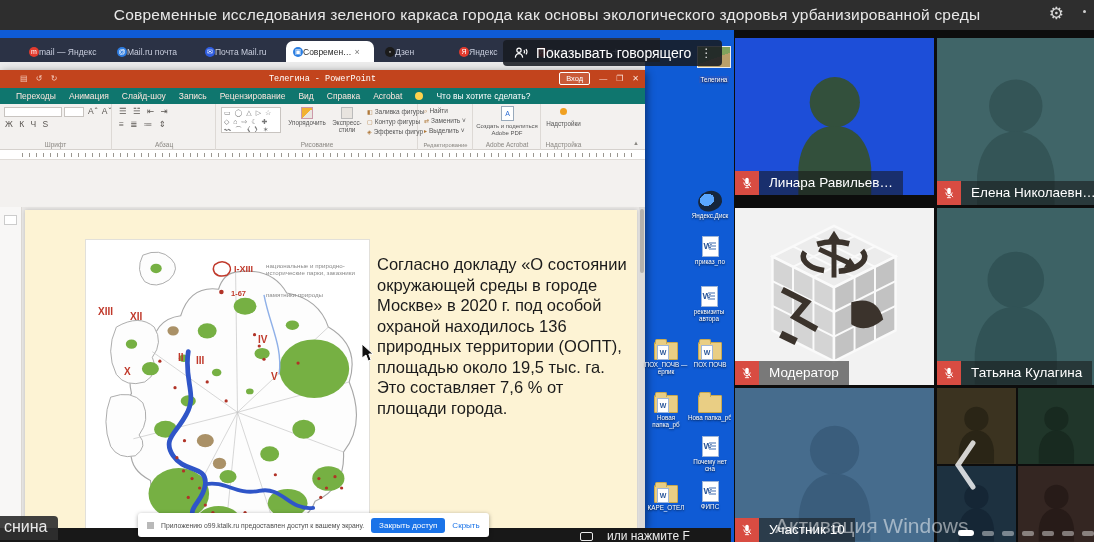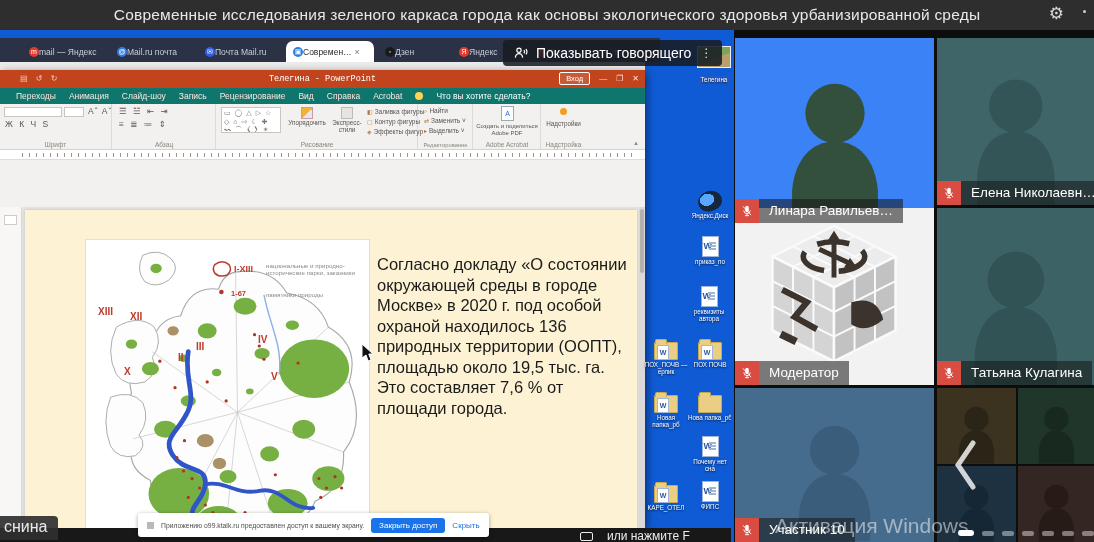--- a/index.html
+++ b/index.html
@@ -369,21 +369,21 @@
               <circle cx="135" cy="55" r="2.4" fill="#b13327"></circle>
             </svg>
             <span class="leg-code" style="left:148px;top:24px">I-XIII</span>
             <div class="leg-txt" style="left:180px;top:22px">национальные и природно-исторические парки, заказники</div>
             <span class="leg-code" style="left:145px;top:49px;font-size:7.5px">1-67</span>
             <div class="leg-txt" style="left:180px;top:51px">памятники природы</div>
             <span class="map-num" style="left:12px;top:66px">XIII</span>
             <span class="map-num" style="left:44px;top:71px">XII</span>
             <span class="map-num" style="left:38px;top:126px">X</span>
             <span class="map-num" style="left:92px;top:112px">II</span>
-            <span class="map-num" style="left:110px;top:101px">III</span>
+            <span class="map-num" style="left:110px;top:115px">III</span>
             <span class="map-num" style="left:172px;top:94px">IV</span>
             <span class="map-num" style="left:185px;top:131px">V</span>
           </div>
 
           <div id="slidetext">Согласно докладу «О состоянии окружающей среды в городе Москве» в 2020 г. под особой охраной находилось 136 природных территории (ООПТ), площадью около 19,5 тыс. га. Это составляет 7,6 % от площади города.</div>
 
           <svg id="doodle" width="44" height="16" viewBox="0 0 44 16">
             <path d="M4 12 Q12 2 20 10 Q26 15 34 6" fill="none" stroke="#9a9a9a" stroke-width="1.5"></path>
             <circle cx="36" cy="11" r="4" fill="#7ab648"></circle>
           </svg>
@@ -464,21 +464,21 @@
       <span class="ic"></span>
       <span class="tx">Приложению o99.ktalk.ru предоставлен доступ к вашему экрану.</span>
       <button class="stop">Закрыть доступ</button>
       <span class="hide">Скрыть</span>
     </div>
   </div>
 
   <div id="panel">
     <div id="pdivider"></div>
 
-    <div class="tile" style="left:4px;top:8px;width:199px;height:185px;background:#3b82f6">
+    <div class="tile" style="left:4px;top:8px;width:199px;height:157px;background:#1d4ed8">
       <svg class="sil" viewBox="0 0 100 110" style="color:#33503c">
           <use href="#sil"></use>
         </svg>
       <div class="namebar">
           <div class="badge">
         <svg width="14" height="14" viewBox="0 0 24 24">
               <use href="#micoff"></use>
             </svg>
           </div>
         <div class="nametag">Линара Равильев…</div>

